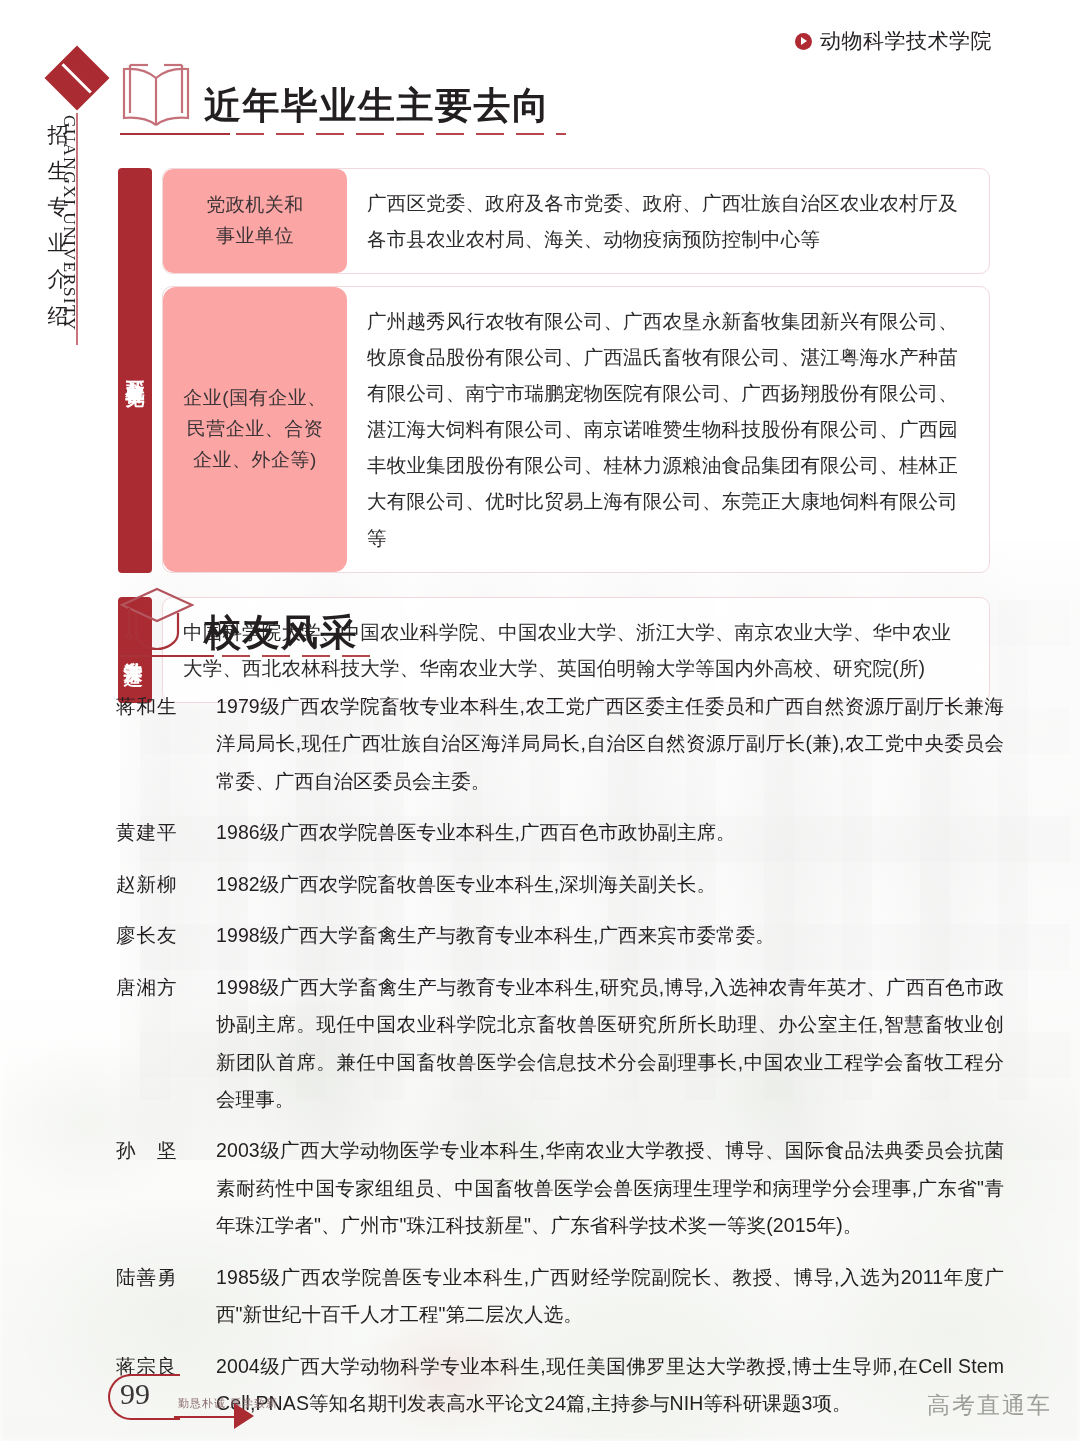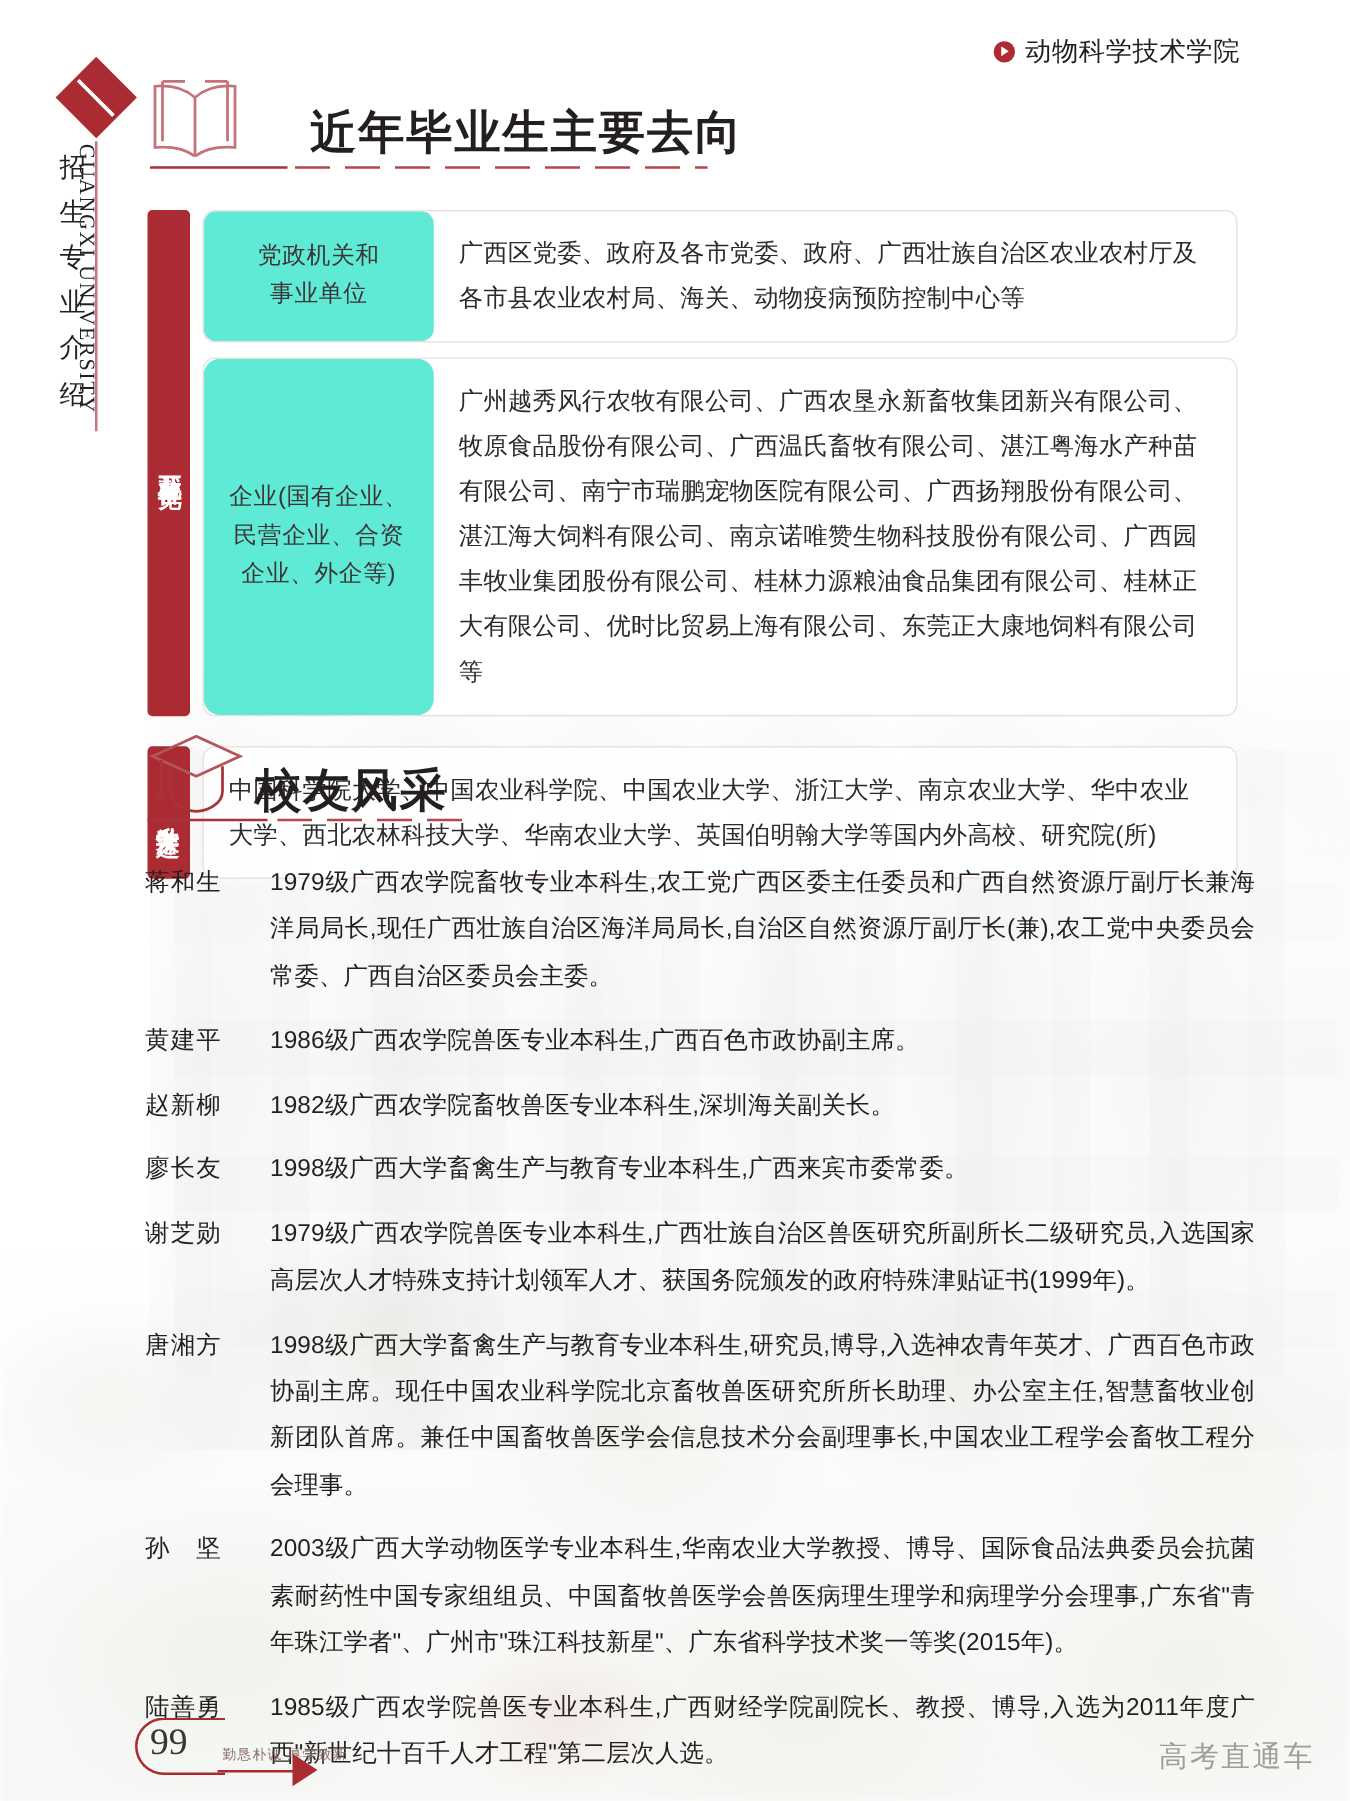--- a/index.html
+++ b/index.html
@@ -155,21 +155,21 @@
   .section-head .rule-solid {
     position: absolute; height: 2px; background: #a93138;
   }
   .section-head .rule-dash {
     position: absolute; height: 2px;
     background: repeating-linear-gradient(90deg,
       #b8454c 0px, #b8454c 28px, rgba(0,0,0,0) 28px, rgba(0,0,0,0) 40px);
   }
 
   #head-destination { left: 118px; top: 63px; width: 470px; height: 80px; }
-  #head-destination .title { left: 86px; top: 18px; margin-left: 44px; }
+  #head-destination .title { left: 86px; top: 18px; }
   #head-destination .rule-solid { left: 2px; top: 70px; width: 110px; }
   #head-destination .rule-dash  { left: 118px; top: 70px; width: 330px; }
 
   #head-alumni { left: 118px; top: 583px; width: 360px; height: 82px; }
   #head-alumni .title { left: 86px; top: 25px; }
   #head-alumni .rule-solid { left: 0px; top: 72px; width: 96px; }
   #head-alumni .rule-dash  { left: 104px; top: 72px; width: 155px; }
 
   
   .emp-table {
@@ -197,21 +197,21 @@
     flex: 1 1 auto;
     display: flex; align-items: stretch;
     margin-left: 10px;
     border: 1px solid #efd9dc;
     border-radius: 10px;
     background: rgba(255,255,255,.86);
     overflow: hidden;
   }
   .emp-cat {
     flex: 0 0 184px;
-    background: #5eead4;
+    background: #fca5a5;
     border-radius: 10px;
     display: flex; align-items: center; justify-content: center;
     padding: 12px 14px;
     text-align: center;
     font-size: 19px; color: #3c3436;
     line-height: 1.62;
     letter-spacing: .5px;
   }
   .emp-cat.cat-wide { flex: 0 0 184px; border-radius: 13px; }
   .emp-detail {
@@ -397,24 +397,20 @@
     </div>
     <div class="alumni-row">
       <div class="alumni-name">赵新柳</div>
       <div class="alumni-desc">1982级广西农学院畜牧兽医专业本科生,深圳海关副关长。</div>
     </div>
     <div class="alumni-row">
       <div class="alumni-name">廖长友</div>
       <div class="alumni-desc">1998级广西大学畜禽生产与教育专业本科生,广西来宾市委常委。</div>
     </div>
     <div class="alumni-row">
-      <div class="alumni-name">谢芝勋</div>
-      <div class="alumni-desc">1979级广西农学院兽医专业本科生,广西壮族自治区兽医研究所副所长二级研究员,入选国家高层次人才特殊支持计划领军人才、获国务院颁发的政府特殊津贴证书(1999年)。</div>
-    </div>
-    <div class="alumni-row">
       <div class="alumni-name">唐湘方</div>
       <div class="alumni-desc">1998级广西大学畜禽生产与教育专业本科生,研究员,博导,入选神农青年英才、广西百色市政协副主席。现任中国农业科学院北京畜牧兽医研究所所长助理、办公室主任,智慧畜牧业创新团队首席。兼任中国畜牧兽医学会信息技术分会副理事长,中国农业工程学会畜牧工程分会理事。</div>
     </div>
     <div class="alumni-row">
       <div class="alumni-name">孙　坚</div>
       <div class="alumni-desc">2003级广西大学动物医学专业本科生,华南农业大学教授、博导、国际食品法典委员会抗菌素耐药性中国专家组组员、中国畜牧兽医学会兽医病理生理学和病理学分会理事,广东省"青年珠江学者"、广州市"珠江科技新星"、广东省科学技术奖一等奖(2015年)。</div>
     </div>
     <div class="alumni-row">
       <div class="alumni-name">陆善勇</div>
       <div class="alumni-desc">1985级广西农学院兽医专业本科生,广西财经学院副院长、教授、博导,入选为2011年度广西"新世纪十百千人才工程"第二层次人选。</div>

